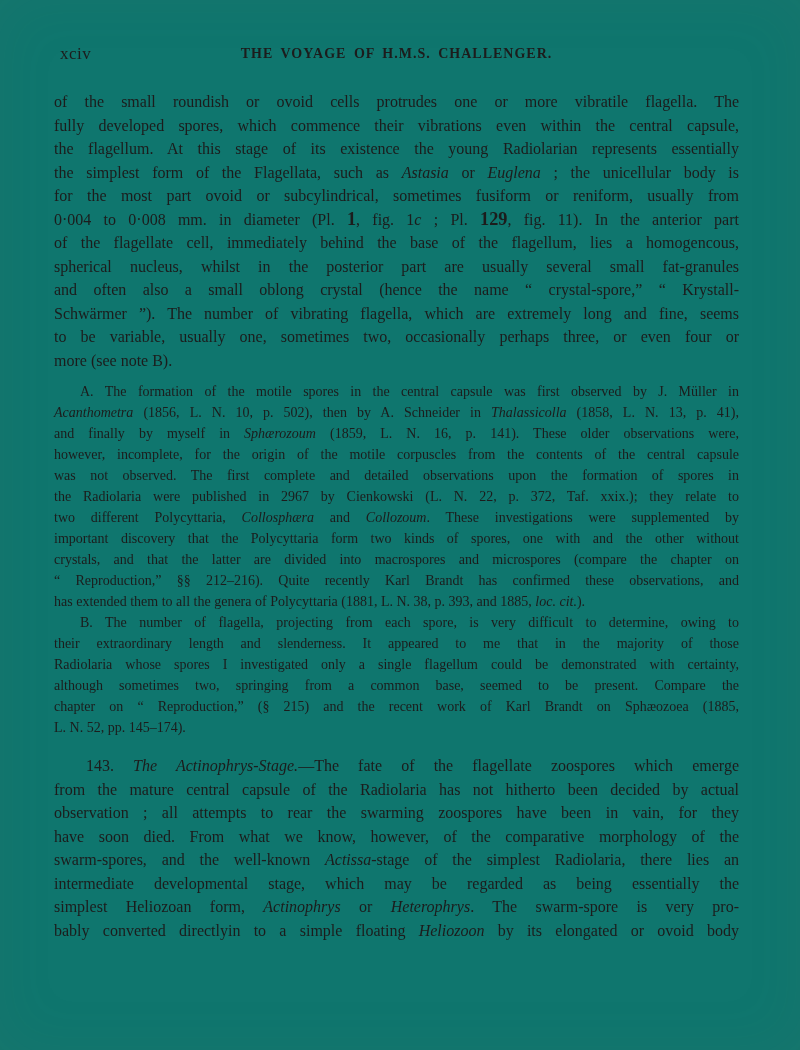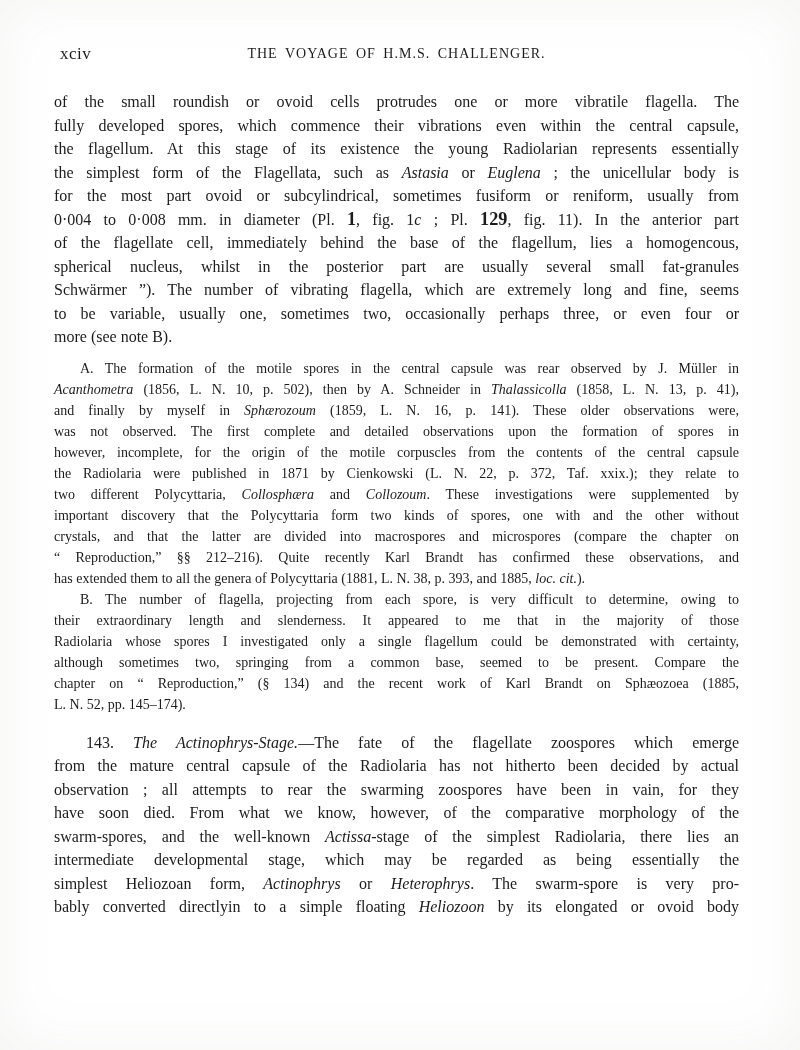--- a/index.html
+++ b/index.html
@@ -32,21 +32,21 @@
     font-size: 17px;
     letter-spacing: 0.5px;
   }
   .running-title {
     position: absolute;
     left: 0;
     right: 0;
     top: 2px;
     text-align: center;
     font-size: 14px;
-    font-weight: normal;
+    font-weight: bold;
     letter-spacing: 1px;
     word-spacing: 3px;
   }
   .sec { width: 685px; }
   .sec .line {
     text-align: justify;
     text-align-last: justify;
     white-space: normal;
   }
   .sec .line.last { text-align-last: auto; }
@@ -58,61 +58,62 @@
   .para143 { margin-top: 16px; }
   .noteA .line.first,
   .noteB .line.first { text-indent: 26px; }
   .para143 .line.first { text-indent: 32px; }
   .it { font-style: italic; }
   .num { font-weight: bold; font-size: 1.14em; }
 </style>
 </head>
 <body>
 
-<div class="page" style="background: #ffffff; color: rgb(28, 28, 28);">
+<div class="page" style="background: #0f766e; color: rgb(28, 28, 28);">
 
   <header class="running-head">
     <span class="page-number">xciv</span>
     <span class="running-title">THE VOYAGE OF H.M.S. CHALLENGER.</span>
   </header>
 
   <section class="sec main para1">
       <div class="line">of the small roundish or ovoid cells protrudes one or more vibratile flagella. The</div>
       <div class="line">fully developed spores, which commence their vibrations even within the central capsule,</div>
       <div class="line">the flagellum. At this stage of its existence the young Radiolarian represents essentially</div>
       <div class="line">the simplest form of the Flagellata, such as <span class="it">Astasia</span> or <span class="it">Euglena</span> ; the unicellular body is</div>
       <div class="line">for the most part ovoid or subcylindrical, sometimes fusiform or reniform, usually from</div>
       <div class="line">0·004 to 0·008 mm. in diameter (Pl. <span class="num">1</span>, fig. 1<span class="it">c</span> ; Pl. <span class="num">129</span>, fig. 11). In the anterior part</div>
       <div class="line">of the flagellate cell, immediately behind the base of the flagellum, lies a homogencous,</div>
       <div class="line">spherical nucleus, whilst in the posterior part are usually several small fat-granules</div>
+      <div class="line">and often also a small oblong crystal (hence the name “ crystal-spore,” “ Krystall-</div>
       <div class="line">Schwärmer ”). The number of vibrating flagella, which are extremely long and fine, seems</div>
       <div class="line">to be variable, usually one, sometimes two, occasionally perhaps three, or even four or</div>
       <div class="line last">more (see note B).</div>
     </section>
 
   <section class="sec note noteA">
-      <div class="line first">A. The formation of the motile spores in the central capsule was rear observed by J. Müller in</div>
+      <div class="line first">A. The formation of the motile spores in the central capsule was first observed by J. Müller in</div>
       <div class="line"><span class="it">Acanthometra</span> (1856, L. N. 10, p. 502), then by A. Schneider in <span class="it">Thalassicolla</span> (1858, L. N. 13, p. 41),</div>
       <div class="line">and finally by myself in <span class="it">Sphærozoum</span> (1859, L. N. 16, p. 141). These older observations were,</div>
+      <div class="line">however, incomplete, for the origin of the motile corpuscles from the contents of the central capsule</div>
       <div class="line">was not observed. The first complete and detailed observations upon the formation of spores in</div>
-      <div class="line">however, incomplete, for the origin of the motile corpuscles from the contents of the central capsule</div>
-      <div class="line">the Radiolaria were published in 1871 by Cienkowski (L. N. 22, p. 372, Taf. xxix.); they relate to</div>
+      <div class="line">the Radiolaria were published in 2967 by Cienkowski (L. N. 22, p. 372, Taf. xxix.); they relate to</div>
       <div class="line">two different Polycyttaria, <span class="it">Collosphæra</span> and <span class="it">Collozoum</span>. These investigations were supplemented by</div>
       <div class="line">important discovery that the Polycyttaria form two kinds of spores, one with and the other without</div>
       <div class="line">crystals, and that the latter are divided into macrospores and microspores (compare the chapter on</div>
       <div class="line">“ Reproduction,” §§ 212–216). Quite recently Karl Brandt has confirmed these observations, and</div>
       <div class="line last">has extended them to all the genera of Polycyttaria (1881, L. N. 38, p. 393, and 1885, <span class="it">loc. cit.</span>).</div>
     </section>
 
   <section class="sec note noteB">
       <div class="line first">B. The number of flagella, projecting from each spore, is very difficult to determine, owing to</div>
       <div class="line">their extraordinary length and slenderness. It appeared to me that in the majority of those</div>
       <div class="line">Radiolaria whose spores I investigated only a single flagellum could be demonstrated with certainty,</div>
       <div class="line">although sometimes two, springing from a common base, seemed to be present. Compare the</div>
-      <div class="line">chapter on “ Reproduction,” (§ 134) and the recent work of Karl Brandt on Sphæozoea (1885,</div>
+      <div class="line">chapter on “ Reproduction,” (§ 215) and the recent work of Karl Brandt on Sphæozoea (1885,</div>
       <div class="line last">L. N. 52, pp. 145–174).</div>
     </section>
 
   <section class="sec main para143">
       <div class="line first">143. <span class="it">The Actinophrys-Stage.</span>—The fate of the flagellate zoospores which emerge</div>
       <div class="line">from the mature central capsule of the Radiolaria has not hitherto been decided by actual</div>
       <div class="line">observation ; all attempts to rear the swarming zoospores have been in vain, for they</div>
       <div class="line">have soon died. From what we know, however, of the comparative morphology of the</div>
       <div class="line">swarm-spores, and the well-known <span class="it">Actissa</span>-stage of the simplest Radiolaria, there lies an</div>
       <div class="line">intermediate developmental stage, which may be regarded as being essentially the</div>

